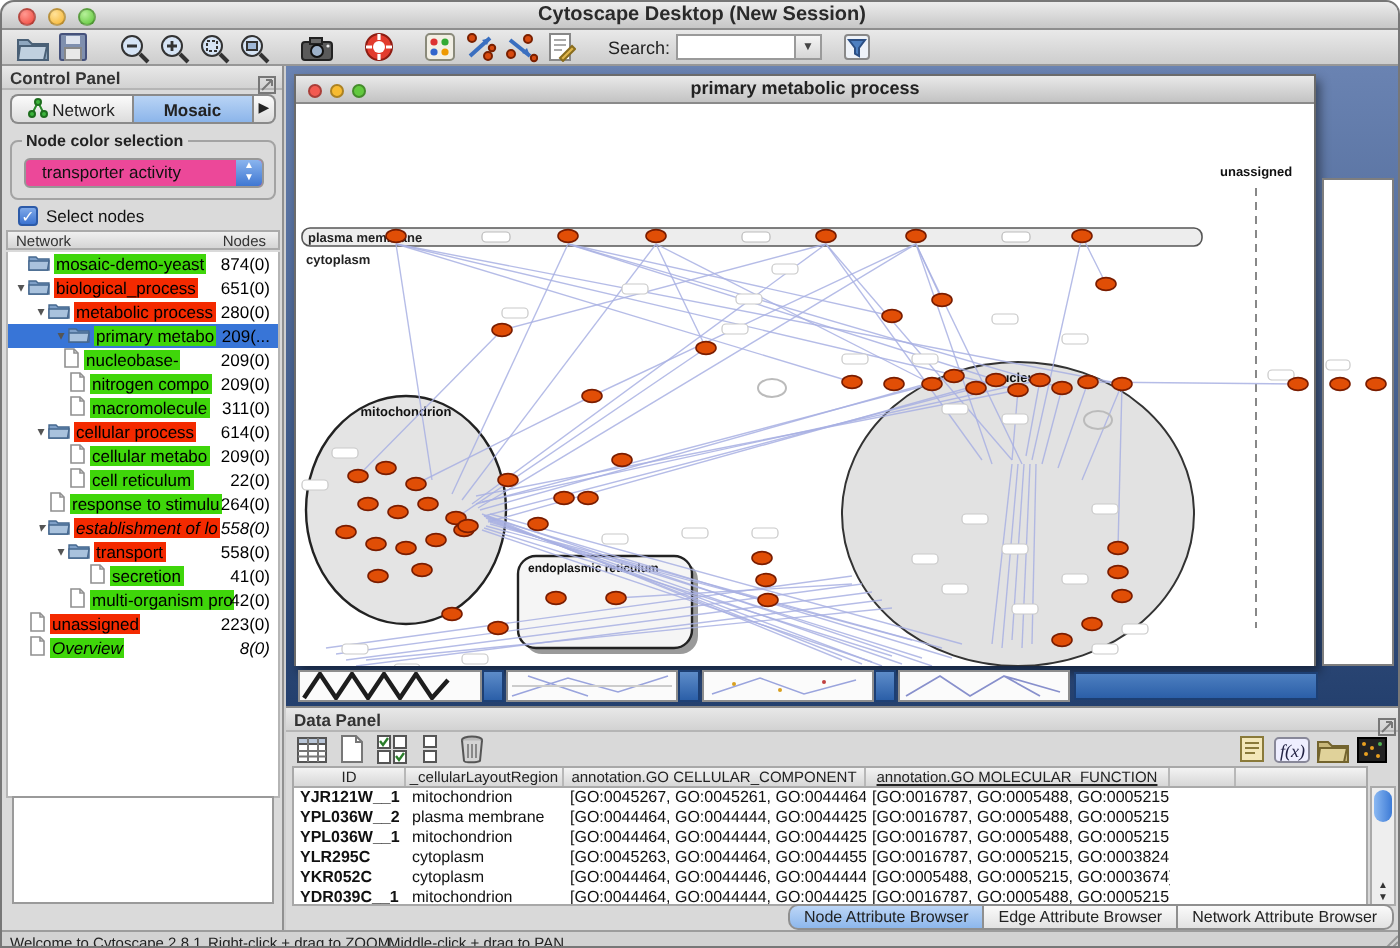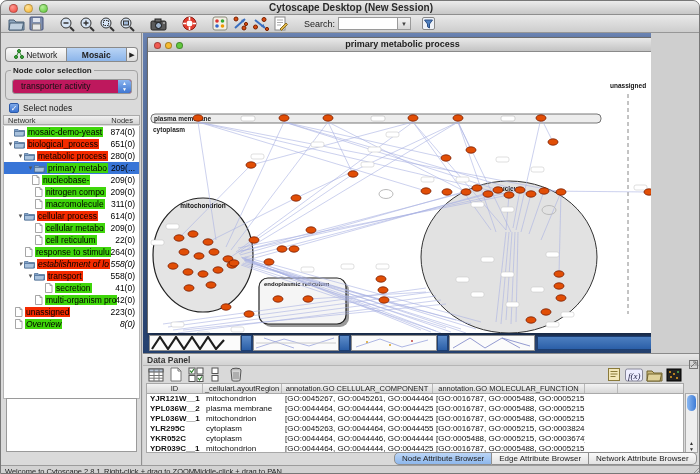--- a/index.html
+++ b/index.html
@@ -29,40 +29,40 @@
   .panelhdr { position:relative; height:12px; border-bottom:1px solid #b5b5b5; background:linear-gradient(#e8e8e8,#d2d2d2); }
   .panelhdr .t { position:absolute; left:4px; top:1px; font-size:8.5px; font-weight:bold; color:#333; }
   .floaticon { position:absolute; right:3px; top:1px; }
   .cptabs { position:absolute; left:4px; top:14px; width:133px; height:16px; display:flex; }
   .cptab { flex:1; height:15px; border:1px solid #8a8a8a; background:linear-gradient(#fbfbfb,#dcdcdc); font-size:8.5px; color:#222; display:flex; align-items:center; justify-content:center; gap:2px; }
   .cptab.first { border-radius:4px 0 0 4px; border-right:none; }
   .cptab.sel { background:linear-gradient(#b9d4f5,#8cb5ea); font-weight:bold; }
   .cptab-more { width:11px; height:15px; border:1px solid #8a8a8a; border-left:none; border-radius:0 4px 4px 0; background:linear-gradient(#fbfbfb,#dcdcdc); font-size:7px; color:#222; text-align:center; line-height:14px; }
   .groupbox { position:absolute; left:4px; top:37px; width:133px; height:30px; border:1px solid #a3a3a3; border-radius:4px; }
   .groupbox .legend { position:absolute; left:5px; top:-5px; background:#dadada; padding:0 2px; font-size:8px; font-weight:bold; color:#222; }
-  .combo { position:absolute; left:6px; top:8px; width:120px; height:15px; background:#be185d; border:1px solid #979797; border-radius:3px; font-size:8.5px; color:#111; line-height:13px; padding-left:8px; overflow:hidden; }
+  .combo { position:absolute; left:6px; top:8px; width:120px; height:15px; background:#ec4899; border:1px solid #979797; border-radius:3px; font-size:8.5px; color:#111; line-height:13px; padding-left:8px; overflow:hidden; }
   .combo .btn { position:absolute; right:0; top:0; width:13px; height:13px; background:linear-gradient(#8ab4ee,#3f77d2); border-radius:0 2px 2px 0; color:#fff; font-size:5px; line-height:6px; text-align:center; }
   .checkrow { position:absolute; left:8px; top:69px; height:12px; display:flex; align-items:center; gap:4px; }
   .checkbox { width:10px; height:10px; background:linear-gradient(#7fa9e8,#3b73d1); border:1px solid #2c5aa8; border-radius:2px; color:#fff; font-size:8px; line-height:9px; text-align:center; }
   .checkrow .lbl { font-size:8.5px; color:#111; }
   .treehdr { position:absolute; left:2px; top:82px; width:137px; height:10px; background:linear-gradient(#f0f0f0,#d5d5d5); border:1px solid #aaa; font-size:7.5px; color:#333; }
   .treehdr .c1 { position:absolute; left:4px; top:0; }
   .treehdr .c2 { position:absolute; right:6px; top:0; }
   .tree { position:absolute; left:2px; top:93px; width:137px; height:273px; background:#fff; border:1px solid #b5b5b5; border-top:none; overflow:hidden; }
   .trow { position:relative; height:12px; display:flex; align-items:center; white-space:nowrap; }
   .trow.sel { background:#3875d7; }
   .trow .tri { font-size:7px; color:#555; width:7px; text-align:center; }
   .trow .chip { font-size:8.5px; color:#000; padding:0 1px; line-height:10px; }
   .chip.green { background:#3fd60a; }
   .chip.red { background:#f42a00; }
   .trow .cnt { position:absolute; right:4px; font-size:8.5px; color:#000; }
   .birdbox { position:absolute; left:5px; top:365px; width:131px; height:54px; background:#fff; border:1px solid #9a9a9a; }
 
   
-  .mdi { position:absolute; left:142px; top:32px; width:508px; height:320px; background:linear-gradient(180deg,#6a83b2,#24406e); overflow:hidden; }
+  .mdi { position:absolute; left:142px; top:32px; width:558px; height:320px; background:linear-gradient(180deg,#6a83b2,#24406e); overflow:hidden; }
   .netwin { position:absolute; left:4px; top:4px; width:511px; height:296px; background:#fff; border:1px solid #6b6b6b; box-shadow:2px 3px 5px rgba(0,0,0,.45); }
   .netwin .ntitle { position:relative; height:14px; background:linear-gradient(#e9e9e9,#c3c3c3); border-bottom:1px solid #8a8a8a; }
   .netwin .ntitle .t { position:absolute; left:0; right:0; top:1px; text-align:center; font-size:9px; font-weight:bold; color:#222; }
   .ntl { position:absolute; top:3.5px; width:7px; height:7px; border-radius:50%; border:1px solid rgba(0,0,0,.3); }
   .ntl.r { left:6px; background:#f25a51; } .ntl.y { left:17px; background:#f7bb31; } .ntl.g { left:28px; background:#62c93e; }
   .ncanvas { position:absolute; left:0; top:14px; width:509px; height:281px; background:#fff; overflow:hidden; }
   .fragwin { position:absolute; left:518px; top:56px; width:36px; height:244px; background:#fff; border:1px solid #7e7e7e; }
   .fragstrip { position:absolute; left:0; top:299px; width:558px; height:21px; }
   .frag { position:absolute; top:3px; height:16px; background:#fbfbfb; border:1px solid #8e8e8e; overflow:hidden; }
   .bluetab { position:absolute; top:3px; width:11px; height:16px; background:linear-gradient(#5d8cc9,#2b5fa8); border:1px solid #1d3f73; }
@@ -217,20 +217,29 @@
         <div class="tbicon">
           <svg width="15" height="15" viewBox="0 0 15 15">
             <rect x="1.5" y="1.5" width="12" height="12" rx="1.5" fill="#eef2f8" stroke="#888"></rect>
             <path d="M3.5 4 h8 l-3 4 v4 l-2-1.2 V8z" fill="#4d7fc0" stroke="#2c4f84"></path>
           </svg>
         </div>
       </div>
   </div>
 
   <div class="cpanel">
+    <div class="panelhdr">
+      <span class="t">Control Panel</span>
+      <span class="floaticon">
+        <svg width="9" height="9" viewBox="0 0 9 9">
+            <rect x="0.5" y="0.5" width="8" height="8" fill="none" stroke="#777"></rect>
+            <path d="M2 7 L7 2 M7 2 h-3 M7 2 v3" stroke="#777" fill="none"></path>
+          </svg>
+      </span>
+    </div>
     <div class="cptabs" id="cptabs">
         <div class="cptab first">
           <span><svg width="10" height="10" viewBox="0 0 10 10">
               <path d="M2 8 L5 2 L8 8" stroke="#2a8a2a" fill="none"></path>
               <circle cx="2" cy="8" r="1.5" fill="#3cb43c" stroke="#1e6e1e"></circle>
               <circle cx="5" cy="2" r="1.5" fill="#3cb43c" stroke="#1e6e1e"></circle>
               <circle cx="8" cy="8" r="1.5" fill="#3cb43c" stroke="#1e6e1e"></circle>
             </svg></span>
           <span>Network</span>
         </div>
@@ -620,21 +629,21 @@
   <div class="dpanel">
     <div class="panelhdr">
       <span class="t">Data Panel</span>
       <span class="floaticon">
         <svg width="9" height="9" viewBox="0 0 9 9">
             <rect x="0.5" y="0.5" width="8" height="8" fill="none" stroke="#777"></rect>
             <path d="M2 7 L7 2 M7 2 h-3 M7 2 v3" stroke="#777" fill="none"></path>
           </svg>
       </span>
     </div>
-    <div class="dptoolbar" id="dptoolbar" style="padding-right: 16px;">
+    <div class="dptoolbar" id="dptoolbar" style="padding-right: 4px;">
         <div class="tbicon">
           <svg width="16" height="14" viewBox="0 0 16 14">
             <rect x="1" y="1" width="14" height="12" fill="#fff" stroke="#555"></rect>
             <rect x="1" y="1" width="14" height="3" fill="#b9c6d8" stroke="#555"></rect>
             <path d="M6 1v12 M11 1v12 M1 7.5h14 M1 10.2h14" stroke="#777"></path>
           </svg>
         </div>
         <div class="tbicon">
           <svg width="14" height="15" viewBox="0 0 14 15">
             <path d="M2 1 h7 l3 3 v10 H2z" fill="#fff" stroke="#777"></path>
@@ -692,21 +701,21 @@
             <circle cx="5" cy="9" r="1" fill="#e8a020"></circle>
             <circle cx="11" cy="10" r="1" fill="#e8a020"></circle>
           </svg>
         </div>
       </div>
     <div class="dtable" id="dtable">
         <div class="dhead">
           <div class="hc" style="width: 56px;">ID</div>
           <div class="hc" style="width: 79px;">_cellularLayoutRegion</div>
           <div class="hc" style="width: 151px;">annotation.GO CELLULAR_COMPONENT</div>
-          <div class="hc" style="width: 152px;">annotation.GO MOLECULAR_FUNCTION</div>
+          <div class="hc" style="width: 152px; text-decoration: underline;">annotation.GO MOLECULAR_FUNCTION</div>
           <div class="hc" style="width: 33px;"></div>
         </div>
         <div class="drow">
           <div class="dc id" style="width: 56px;">YJR121W__1</div>
           <div class="dc" style="width: 79px;">mitochondrion</div>
           <div class="dc" style="width: 151px;">[GO:0045267, GO:0045261, GO:0044464, G...</div>
           <div class="dc" style="width: 152px;">[GO:0016787, GO:0005488, GO:0005215, G...</div>
         </div>
         <div class="drow">
           <div class="dc id" style="width: 56px;">YPL036W__2</div>

